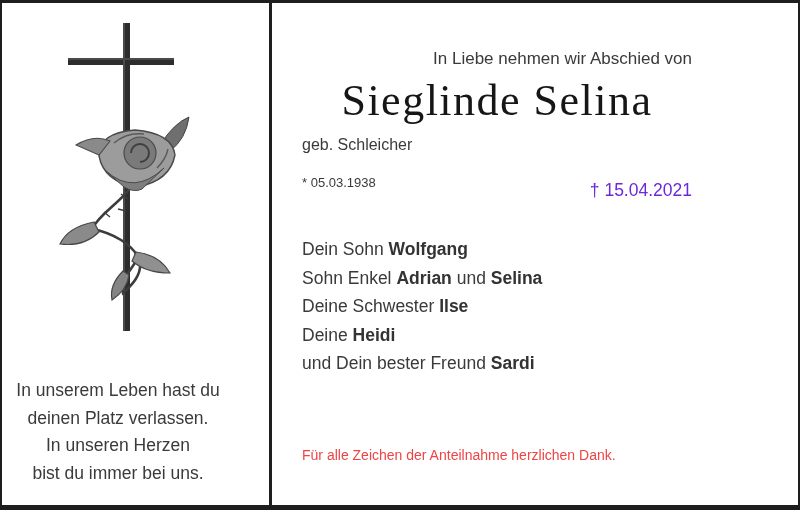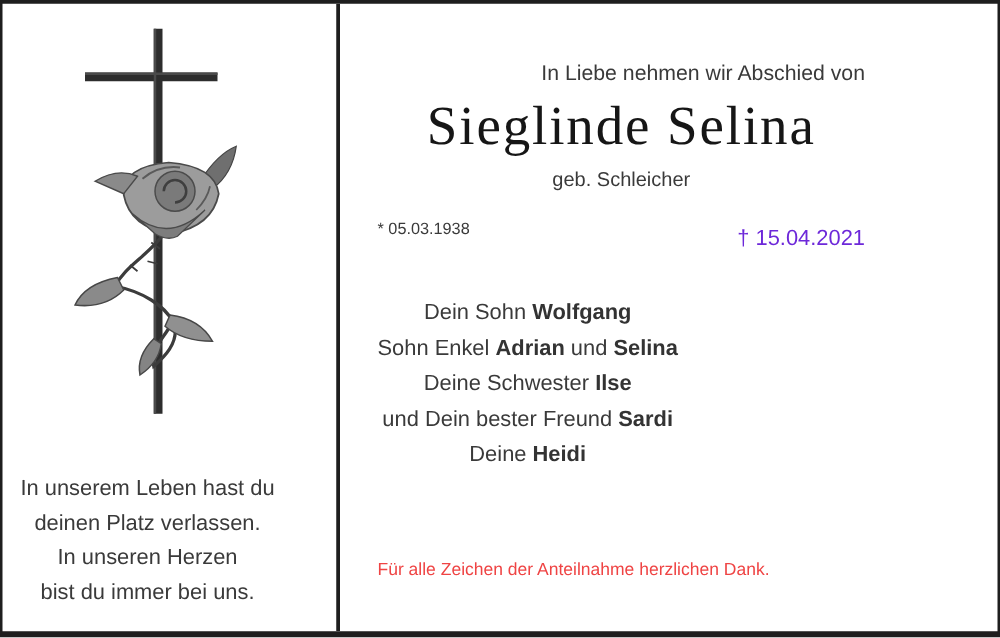--- a/index.html
+++ b/index.html
@@ -29,24 +29,24 @@
   }
   
   .right-panel{position:absolute;top:0;left:270px;width:528px;height:100%;}
   .content-col{position:absolute;left:30px;top:0;width:390px;height:100%;}
   .intro{position:absolute;top:46px;left:0;width:100%;text-align:right;font-size:17px;color:#3a3a3a;}
   .deceased-name{
     position:absolute;top:72px;left:0;width:100%;text-align:center;
     font-family:"Liberation Serif", serif;font-size:44px;font-weight:400;
     letter-spacing:1.5px;color:#161616;white-space:nowrap;
   }
-  .maiden{position:absolute;top:133px;left:0;width:100%;text-align:center;font-size:16px;color:#3a3a3a;}
+  .maiden{position:absolute;top:133px;left:0;width:100%;text-align:left;font-size:16px;color:#3a3a3a;}
   .birth-date{position:absolute;top:172px;left:0;font-size:13px;color:#3a3a3a;}
   .death-date{position:absolute;top:177px;right:0;font-size:17.5px;color:#6d28d9;}
-  .mourners{position:absolute;top:232px;left:0;font-size:17.5px;line-height:28.5px;color:#3a3a3a;text-align:center;}
+  .mourners{position:absolute;top:232px;left:0;font-size:17.5px;line-height:28.5px;color:#3a3a3a;}
   .mourners .b{font-weight:700;color:#333333;}
   .thanks{position:absolute;top:444px;left:0;font-size:14px;color:#ef4444;white-space:nowrap;}
 </style>
 </head>
 <body>
 
 <div class="notice">
 
   <div class="left-panel">
     <svg class="memorial-art" viewBox="0 0 267 345" xmlns="http://www.w3.org/2000/svg" aria-hidden="true">
@@ -92,22 +92,22 @@
 
       <div class="maiden">geb. Schleicher</div>
 
       <div class="birth-date">* 05.03.1938</div>
       <div class="death-date">† 15.04.2021</div>
 
       <div class="mourners">
         <div><span>Dein Sohn </span><span class="b">Wolfgang</span></div>
         <div><span>Sohn Enkel </span><span class="b">Adrian</span><span> und </span><span class="b">Selina</span></div>
         <div><span>Deine Schwester </span><span class="b">Ilse</span></div>
+        <div><span>Deine </span><span class="b">Heidi</span></div>
         <div><span>und Dein bester Freund </span><span class="b">Sardi</span></div>
-        <div><span>Deine </span><span class="b">Heidi</span></div>
       </div>
 
       <div class="thanks">Für alle Zeichen der Anteilnahme herzlichen Dank.</div>
 
     </div>
   </div>
 
 </div>
 
 </body></html>

